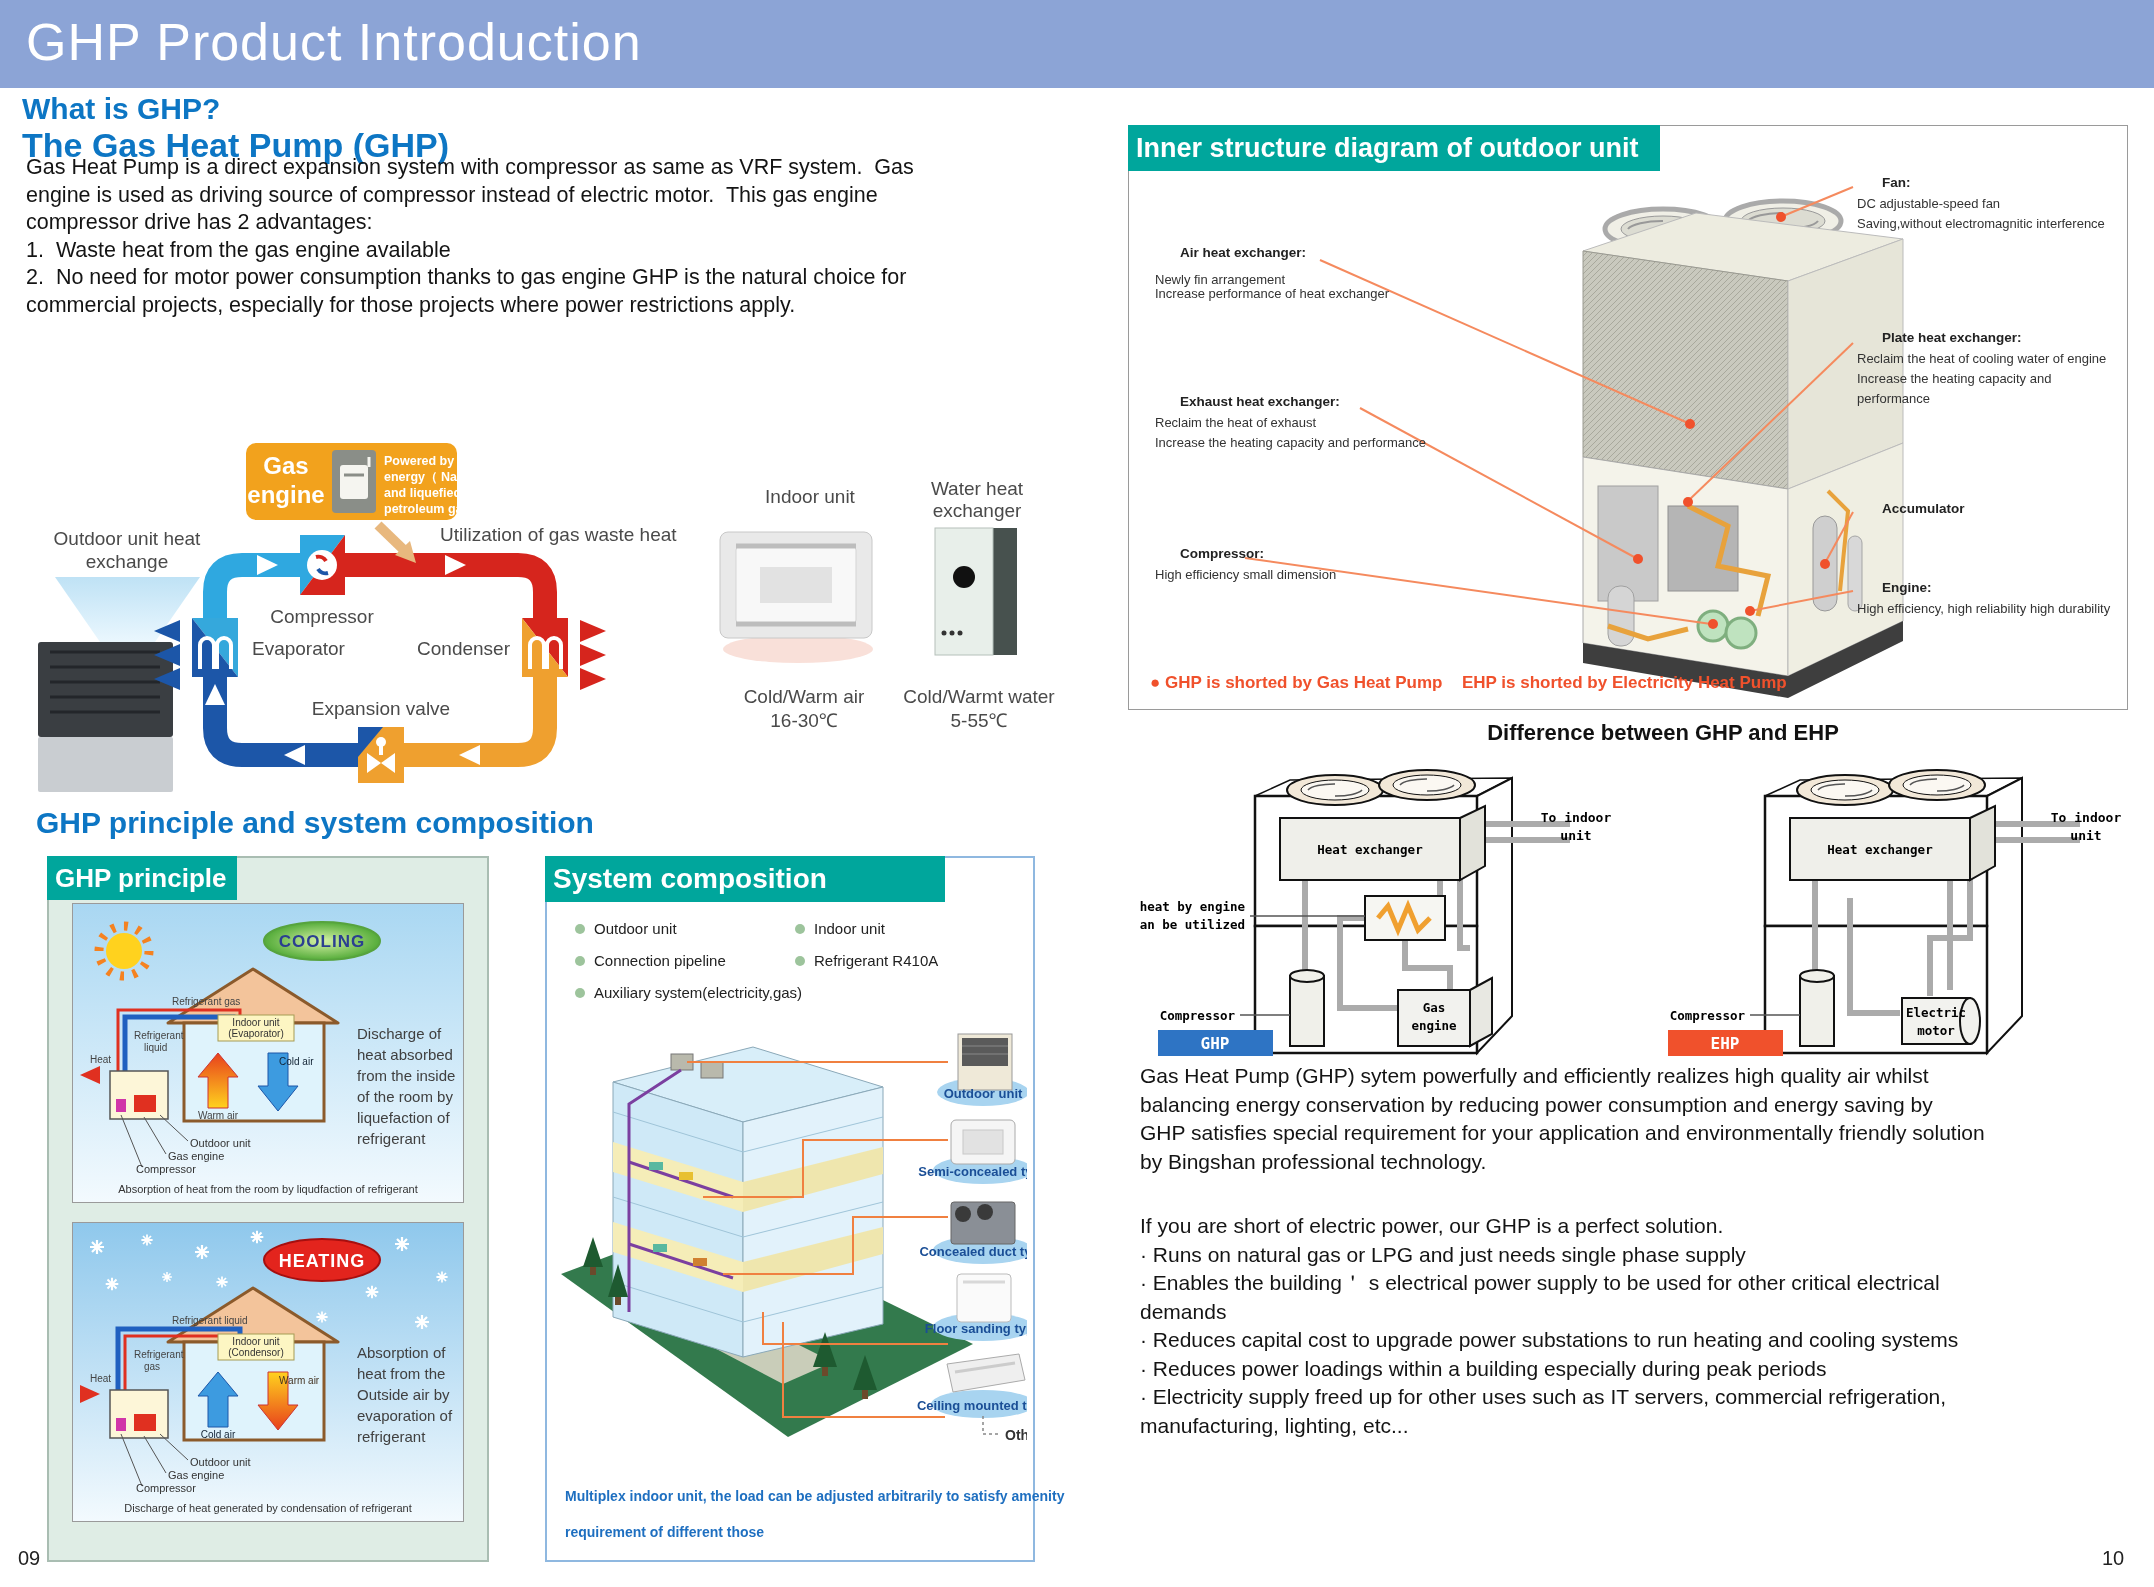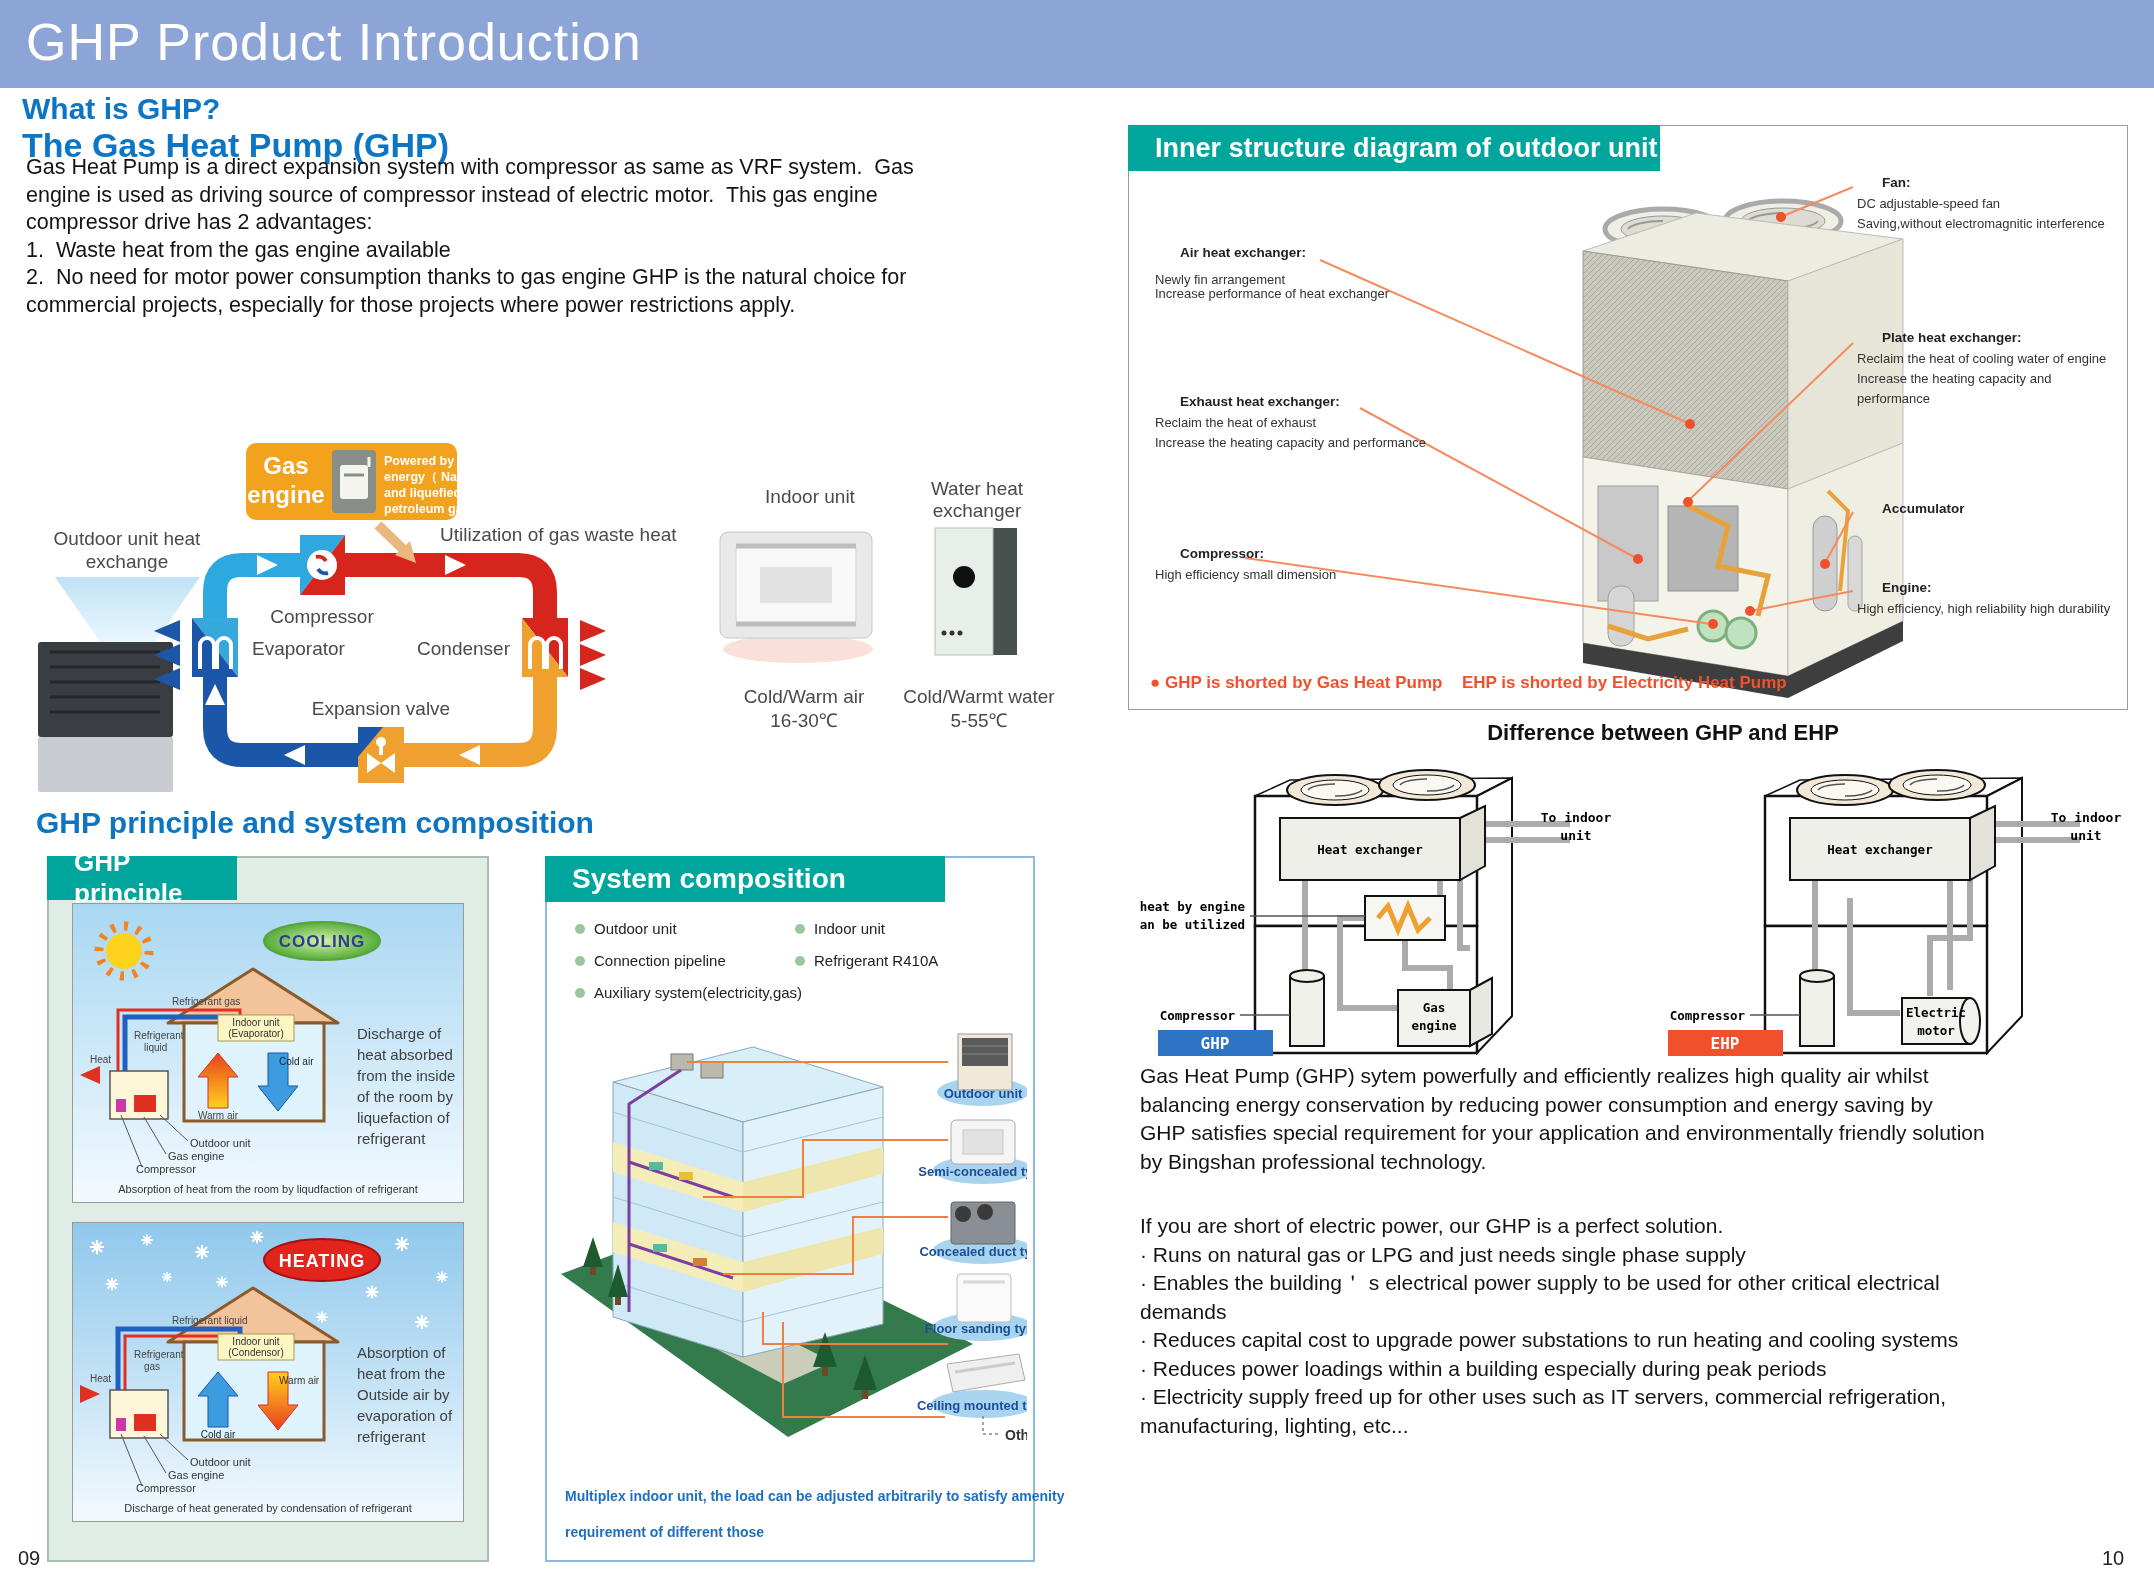--- a/index.html
+++ b/index.html
@@ -4,21 +4,21 @@
 <style>
   html,body{margin:0;padding:0;background:#fff;}
   .page{position:relative;width:2154px;height:1587px;background:#ffffff;overflow:hidden;
         font-family:"Liberation Sans",sans-serif;color:#111;}
   .abs{position:absolute;}
   .hdr{left:0;top:0;width:2154px;height:88px;background:#8CA4D6;}
   .hdr-title{left:26px;top:12px;font-size:52px;color:#ffffff;letter-spacing:1px;}
   .h-blue{color:#0D76C4;font-weight:bold;}
   .body-lines div{height:27.5px;line-height:27.5px;font-size:21.5px;color:#141414;white-space:pre;}
   .rbody-lines div{height:28.5px;line-height:28.5px;font-size:21px;color:#141414;white-space:pre;}
-  .tab{background:#00A69C;color:#fff;font-weight:bold;display:flex;align-items:center;padding-left:27px;box-sizing:border-box;}
+  .tab{background:#00A69C;color:#fff;font-weight:bold;display:flex;align-items:center;padding-left:8px;box-sizing:border-box;}
   .panel-green{background:#DFEDE5;border:2px solid #A9BDB2;box-sizing:border-box;}
   .panel-blue{background:#ffffff;border:2px solid #8FB8E0;box-sizing:border-box;}
   .panel-gray{background:#ffffff;border:1px solid #9a9a9a;box-sizing:border-box;}
   .callout-t{font-size:13.5px;font-weight:bold;color:#222;white-space:nowrap;margin-left:25px;}
   .callout-l{font-size:13px;color:#333;white-space:nowrap;}
   .bullet-row{display:flex;align-items:center;gap:9px;font-size:15px;color:#222;}
   .dot{width:10px;height:10px;border-radius:50%;background:#9DC49C;flex:0 0 auto;}
   .sidetext{font-size:15px;line-height:21px;color:#404040;}
   .footnote{font-size:14px;font-weight:bold;color:#1E6FC0;white-space:nowrap;}
   .rednote{font-size:17px;font-weight:bold;color:#F0512C;white-space:nowrap;}

